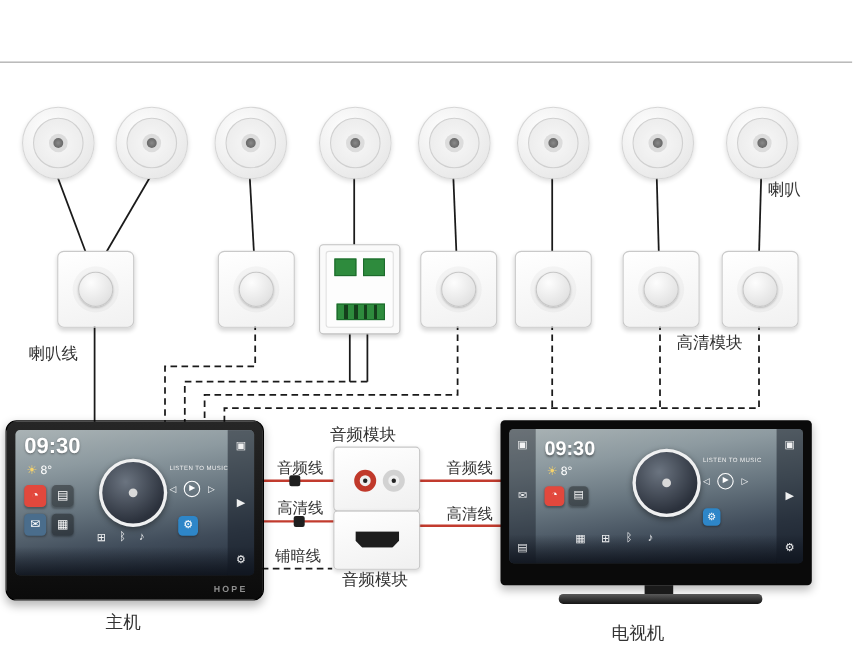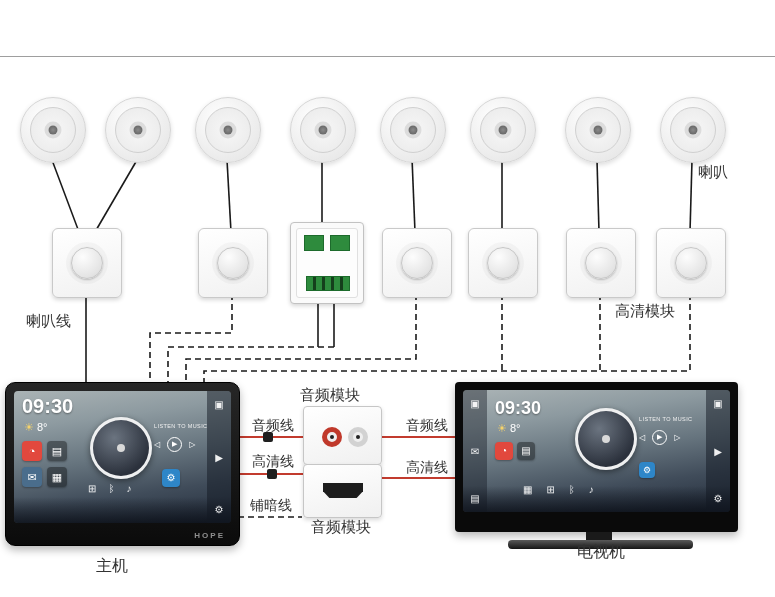--- a/index.html
+++ b/index.html
@@ -46,21 +46,21 @@
   .tstrip{position:absolute;left:15px;bottom:12px;width:42px;height:13px;background:#2e8b3d;
           border:1px solid #1d6b2c;
           background-image:repeating-linear-gradient(90deg,transparent 0 6px,rgba(0,0,0,.55) 6px 9px);}
 
   
   .lbl{position:absolute;z-index:3;color:#333;font-size:15px;white-space:nowrap;}
   .lbl-speaker{left:698px;top:163px;}
   .lbl-speakerwire{left:26px;top:312px;}
   .lbl-switches{left:615px;top:302px;}
   .lbl-mainunit{left:96px;top:556px;font-size:16px;}
-  .lbl-tv{left:556px;top:542px;font-size:16px;margin-left:21px;}
+  .lbl-tv{left:556px;top:566px;font-size:16px;}
   .lbl-audiomod{left:300px;top:386px;width:84px;text-align:left;}
   .lbl-hdmod{left:298px;top:518px;width:86px;text-align:center;}
   .lbl-cable{font-size:14px;}
   .lbl-audioL{left:252px;top:417px;}
   .lbl-hdL{left:252px;top:453px;}
   .lbl-concealed{left:250px;top:497px;}
   .lbl-audioR{left:406px;top:417px;}
   .lbl-hdR{left:406px;top:459px;}
 
   

